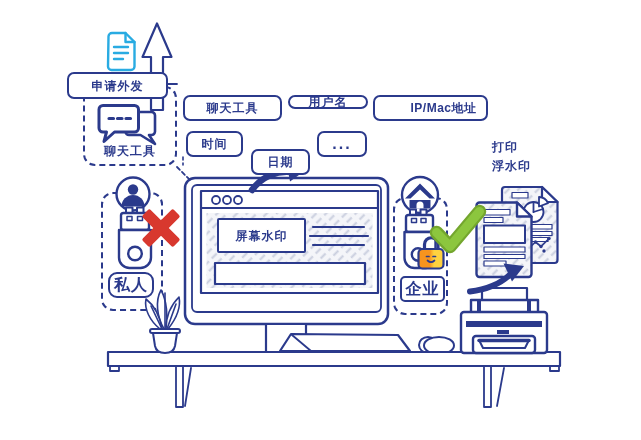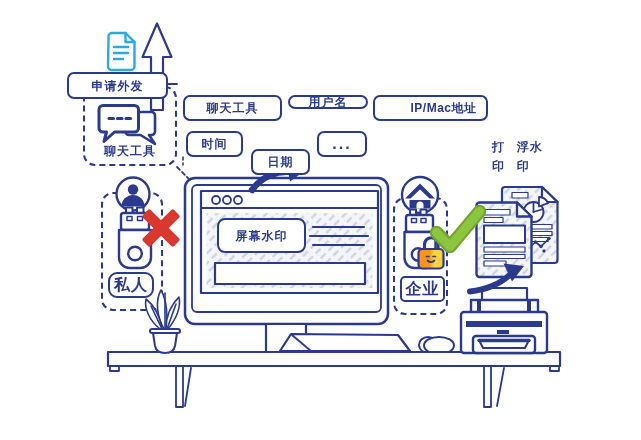--- a/index.html
+++ b/index.html
@@ -6,21 +6,21 @@
   .stage{position:relative;width:641px;height:440px;background:#fff;overflow:hidden;
          font-family:"Liberation Sans",sans-serif;}
   .stage *{box-sizing:border-box;}
   .dashed{position:absolute;border:2px dashed #2b3a8c;border-radius:12px;z-index:1;background:transparent;}
   svg.art{position:absolute;left:0;top:0;z-index:2;}
   .lbl{position:absolute;z-index:3;color:#2b3a8c;font-weight:700;
        display:flex;align-items:center;justify-content:center;line-height:1;letter-spacing:1px;}
   .box{background:#fff;border:2px solid #2b3a8c;border-radius:7px;}
   .f17{font-size:12px;} .f16{font-size:16px;}
   .plain{border:none;background:transparent;}
-  .print-lbl{flex-direction:row;align-items:flex-start;justify-content:flex-start;line-height:19px;}
+  .print-lbl{flex-direction:column;align-items:flex-start;justify-content:flex-start;line-height:19px;}
 </style>
 </head>
 <body>
 
 <div class="stage">
 
   <div class="dashed" style="left:83px;top:86px;width:94px;height:80px;"></div>
   <div class="dashed" style="left:101px;top:192px;width:62px;height:119px;"></div>
   <div class="dashed" style="left:393px;top:197px;width:55px;height:118px;"></div>
 
@@ -232,21 +232,21 @@
   <div class="lbl box f17" style="left:186px;top:131px;width:57px;height:26px;">
     <span>时间</span>
   </div>
   <div class="lbl box f17" style="left:251px;top:149px;width:59px;height:26px;">
     <span>日期</span>
   </div>
   <div class="lbl box f16" style="left:317px;top:131px;width:50px;height:26px;letter-spacing:2px;">
     <span>...</span>
   </div>
 
-  <div class="lbl box f17" style="left:217px;top:218px;width:89px;height:35px;border-radius:8px;">
+  <div class="lbl box f17" style="left:217px;top:218px;width:89px;height:35px;border-radius:2px;">
     <span>屏幕水印</span>
   </div>
 
   <div class="lbl box f16" style="left:108px;top:272px;width:46px;height:26px;border-radius:9px;">
     <span>私人</span>
   </div>
 
   <div class="lbl box f16" style="left:400px;top:276px;width:45px;height:26px;border-radius:5px;">
     <span>企业</span>
   </div>

